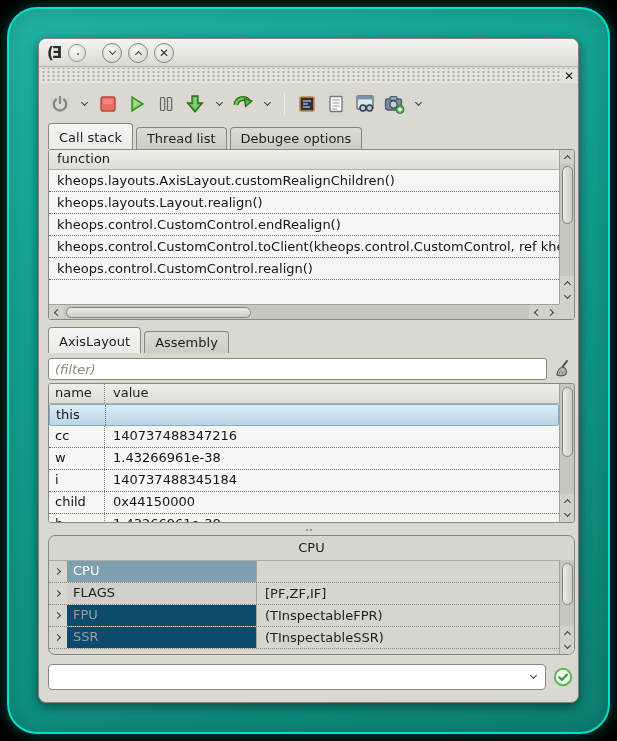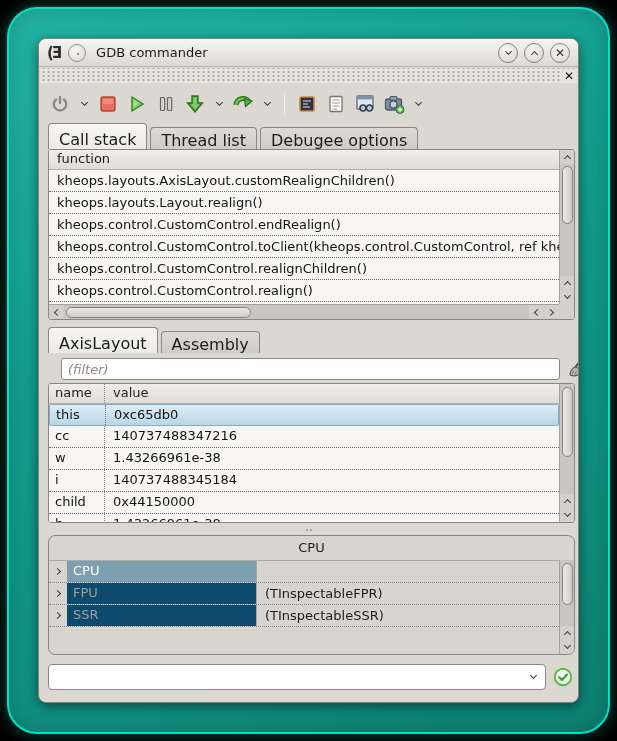--- a/index.html
+++ b/index.html
@@ -49,21 +49,21 @@
 
   
   .toolbar { position:absolute; left:10px; top:48px; right:6px; height:34px;
     display:flex; align-items:center; gap:7px; }
   .tb-icon { width:22px; height:22px; display:flex; align-items:center; justify-content:center; }
   .tb-chev { width:12px; display:flex; align-items:center; justify-content:center; }
   .tb-sep { width:1px; height:22px; background:#b0ada5; border-right:1px solid #f0efe9; margin:0 4px; }
 
   
   .tabs { position:absolute; display:flex; align-items:flex-end; }
-  .tab { font-size:16px; color:#1d1d1d; padding:3px 10px 4px; border:1px solid #8a8780;
+  .tab { font-size:13px; color:#1d1d1d; padding:3px 10px 4px; border:1px solid #8a8780;
     border-bottom:none; border-radius:4px 4px 0 0; background:linear-gradient(#dedbd4,#cfccc5);
     margin-right:3px; height:22px; white-space:nowrap; }
   .tab.active { background:linear-gradient(#f7f6f3,#eceae6); height:26px; padding-top:6px; position:relative; z-index:3; }
 
   
   .panel { position:absolute; background:#f7f6f4; border:1px solid #8a8780; border-radius:3px; overflow:hidden; }
 
   
   .cs-panel { left:9px; top:110px; width:527px; height:171px; }
   .cs-header { height:20px; background:linear-gradient(#f0eeea,#dedcd5); border-bottom:1px solid #b3b0a9;
@@ -78,21 +78,21 @@
   .vscroll.full { bottom:0; }
   .sb-btn { width:15px; height:14px; display:flex; align-items:center; justify-content:center; background:#d4d1ca; }
   .sb-thumb-v { width:11px; background:linear-gradient(90deg,#eceae5,#cfccc5); border:1px solid #86837c; border-radius:6px; margin-top:2px; }
   .sb-fill { flex:1; }
   .hscroll { position:absolute; left:0; right:15px; bottom:0; height:15px; background:#c9c6bf;
     border-top:1px solid #a5a29b; display:flex; align-items:center; }
   .sb-thumb-h { height:11px; background:linear-gradient(#eceae5,#cfccc5); border:1px solid #86837c; border-radius:6px; margin-left:2px; }
   .corner { position:absolute; right:0; bottom:0; width:15px; height:15px; background:#d4d1ca; }
 
   
-  .filter-row { position:absolute; left:22px; top:318px; width:527px; height:24px; display:flex; align-items:center; }
+  .filter-row { position:absolute; left:9px; top:318px; width:527px; height:24px; display:flex; align-items:center; }
   .filter-input { flex:1; height:22px; border:1px solid #8a8780; border-radius:3px; background:#fff;
     font-family:"DejaVu Sans", sans-serif; font-size:13px; padding:0 6px; color:#222; outline:none; }
   .filter-input::placeholder { font-style:italic; color:#8c8982; }
   .broom-btn { width:24px; height:24px; margin-left:4px; display:flex; align-items:center; justify-content:center; }
 
   .var-panel { left:9px; top:344px; width:527px; height:140px; }
   .var-header { height:20px; background:linear-gradient(#f0eeea,#dedcd5); border-bottom:1px solid #b3b0a9;
     display:flex; font-size:13px; color:#1d1d1d; margin-right:15px; }
   .var-header .hname { width:56px; padding:1px 6px; border-right:1px dotted #8a8780; }
   .var-header .hval { padding:1px 8px; }
@@ -133,21 +133,20 @@
 </head>
 <body>
 
 <div class="teal-frame"></div>
 
 <div class="window">
 
   <div class="titlebar">
     <span class="app-logo">(Ǝ</span>
     <span class="menu-dot-btn"></span>
-    <span class="win-title">GDB commander</span>
     <span class="win-btn">
         <i class="ch down small"></i>
       </span>
     <span class="win-btn">
         <i class="ch up small"></i>
       </span>
     <span class="win-btn">
         <span class="x-glyph">✕</span>
       </span>
   </div>
@@ -245,21 +244,20 @@
     <span class="tab">Debugee options</span>
   </div>
 
   <div class="panel cs-panel">
     <div class="cs-header">function</div>
     <div class="cs-rows">
       <div class="cs-row">kheops.layouts.AxisLayout.customRealignChildren()</div>
       <div class="cs-row">kheops.layouts.Layout.realign()</div>
       <div class="cs-row">kheops.control.CustomControl.endRealign()</div>
       <div class="cs-row">kheops.control.CustomControl.toClient(kheops.control.CustomControl, ref kheops.</div>
-      <div class="cs-row">kheops.control.CustomControl.realignChildren()</div>
       <div class="cs-row">kheops.control.CustomControl.realign()</div>
     </div>
     <div class="vscroll">
       <span class="sb-btn">
           <i class="ch up small"></i>
         </span>
       <span class="sb-thumb-v" style="height:58px;"></span>
       <span class="sb-fill"></span>
       <span class="sb-btn">
           <i class="ch up small"></i>
@@ -301,21 +299,20 @@
   </div>
 
   <div class="panel var-panel">
     <div class="var-header">
       <span class="hname">name</span>
       <span class="hval">value</span>
     </div>
     <div class="var-rows">
       <div class="var-row selected">
         <span class="vname">this</span>
-        <span class="vval">0xc65db0</span>
       </div>
       <div class="var-row">
         <span class="vname">cc</span>
         <span class="vval">140737488347216</span>
       </div>
       <div class="var-row">
         <span class="vname">w</span>
         <span class="vval">1.43266961e-38</span>
       </div>
       <div class="var-row">
@@ -350,20 +347,27 @@
 
   <div class="panel cpu-panel">
     <div class="cpu-title">CPU</div>
     <div class="cpu-grid">
       <div class="cpu-row">
         <span class="cpu-arrow">
             <i class="ch right small" style="border-color:#3d3d3d;"></i>
           </span>
         <span class="cpu-name selected">CPU</span>
       </div>
+      <div class="cpu-row">
+        <span class="cpu-arrow">
+            <i class="ch right small" style="border-color:#3d3d3d;"></i>
+          </span>
+        <span class="cpu-name">FLAGS</span>
+        <span class="cpu-val">[PF,ZF,IF]</span>
+      </div>
       <div class="cpu-row disabled">
         <span class="cpu-arrow">
             <i class="ch right small" style="border-color:#3d3d3d;"></i>
           </span>
         <span class="cpu-name">FPU</span>
         <span class="cpu-val">(TInspectableFPR)</span>
       </div>
       <div class="cpu-row disabled">
         <span class="cpu-arrow">
             <i class="ch right small" style="border-color:#3d3d3d;"></i>

